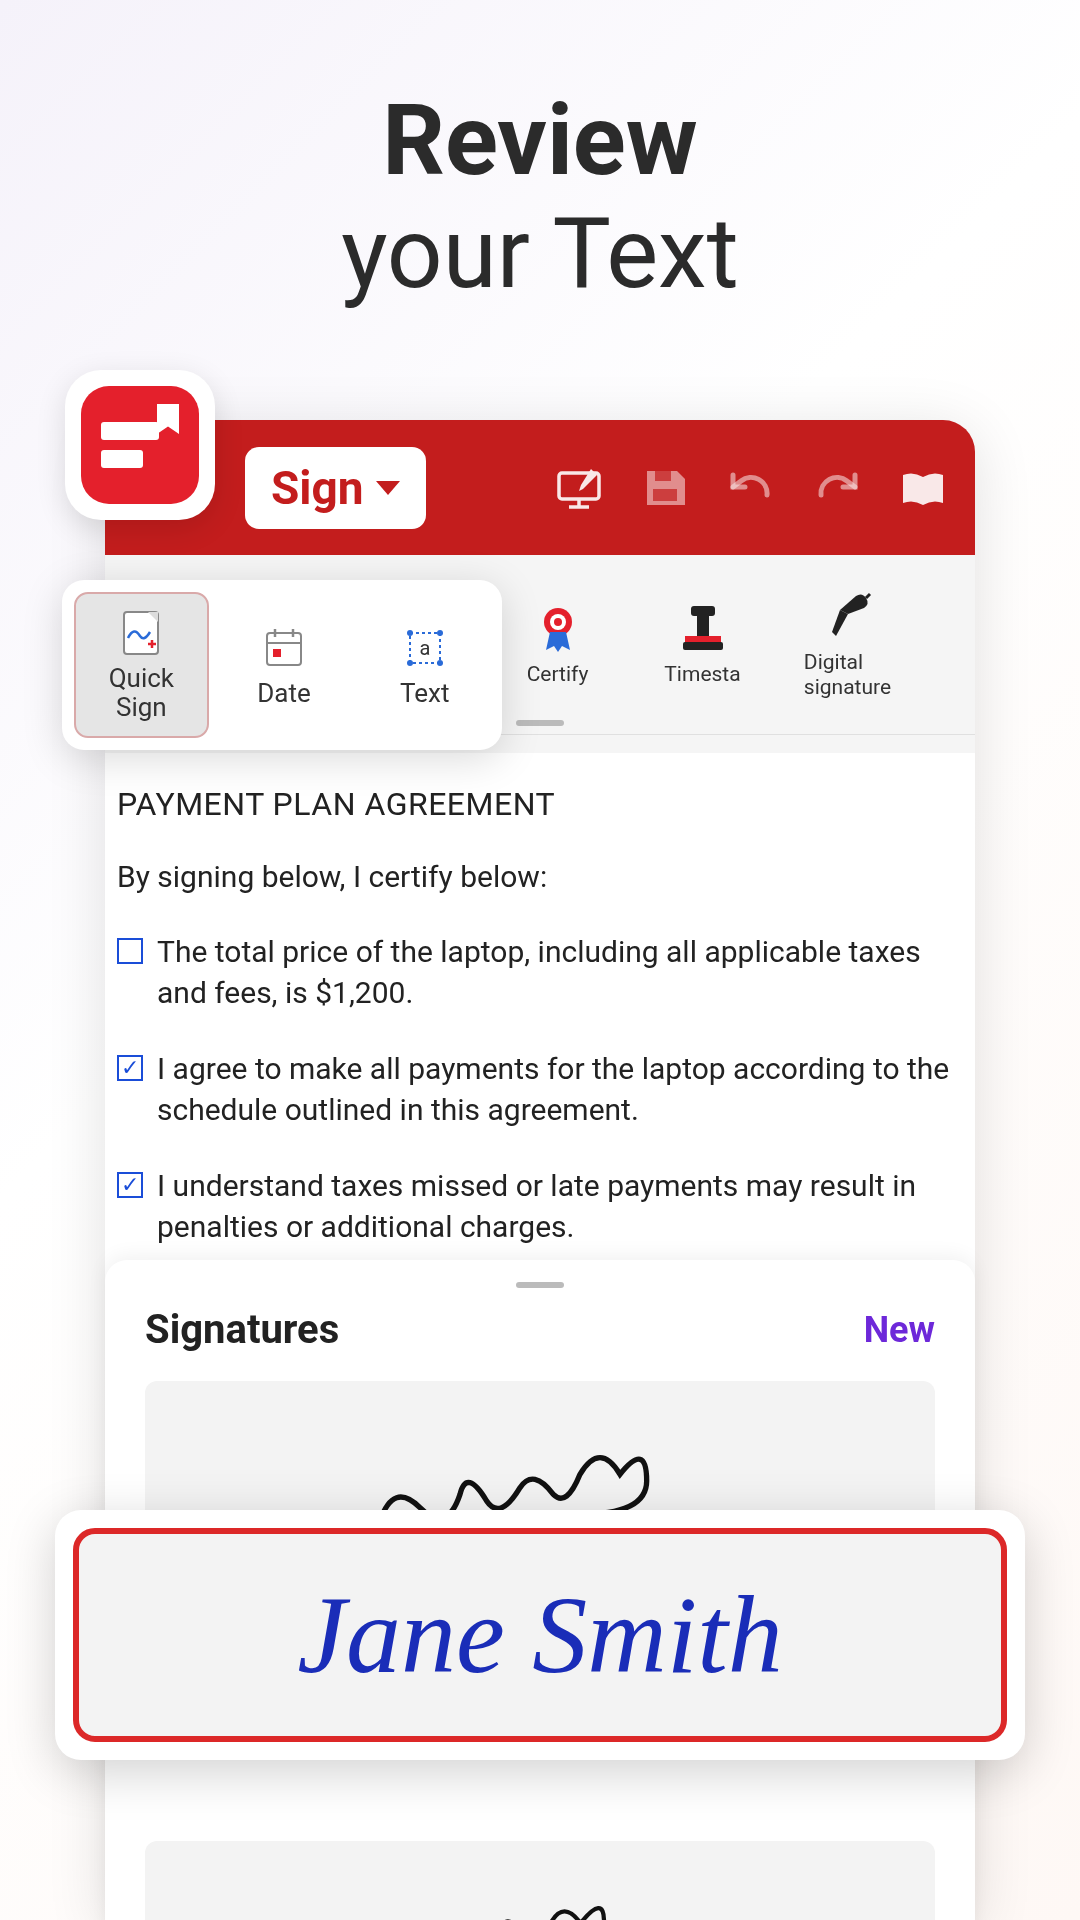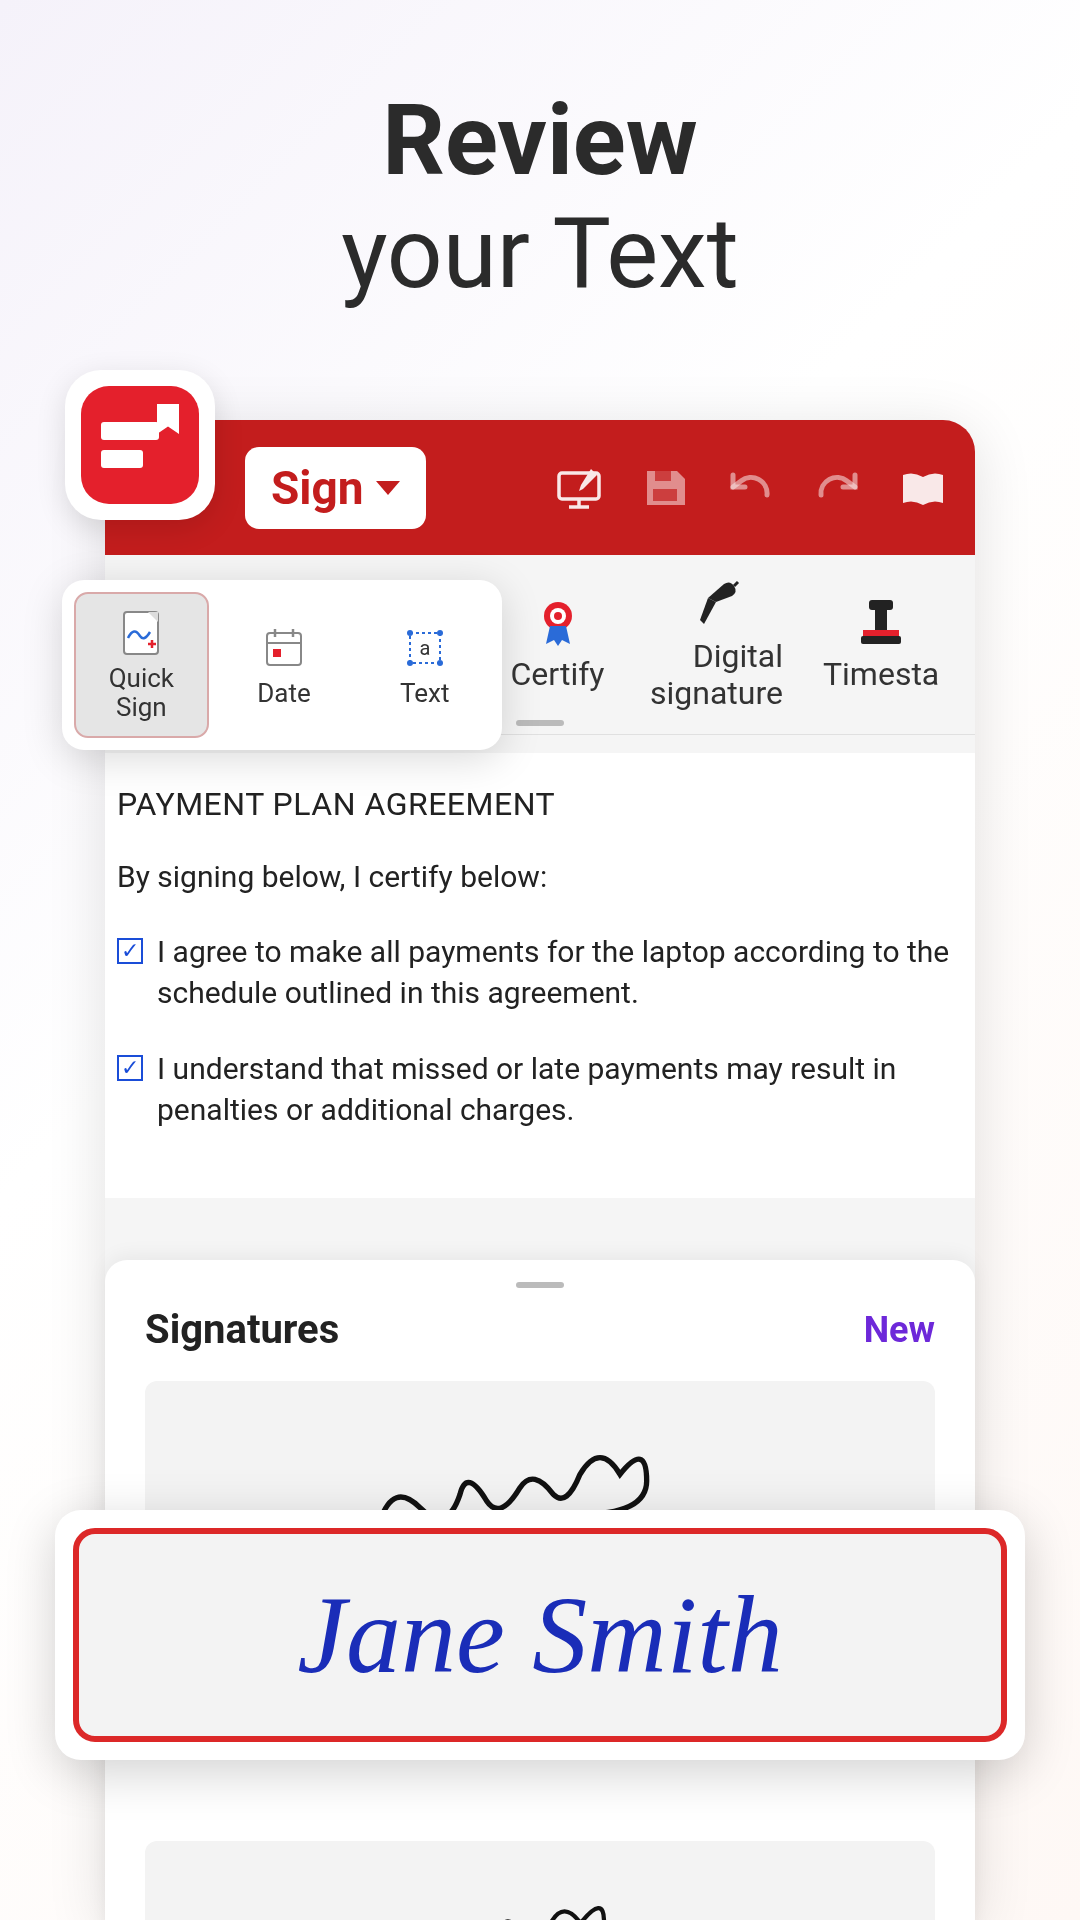--- a/index.html
+++ b/index.html
@@ -139,23 +139,23 @@
 }
 .ribbon-item {
   display: flex;
   flex-direction: column;
   align-items: center;
   gap: 8px;
   min-width: 105px;
 }
 .ribbon-item .ri-icon { width: 52px; height: 52px; }
 .ribbon-item .ri-label {
-  font-size: 32px;
+  font-size: 21px;
   color: #333;
-  text-align: right;
+  text-align: left;
   line-height: 1.15;
 }
 .ribbon-handle {
   position: absolute;
   bottom: 8px;
   left: 50%;
   transform: translateX(-50%);
   width: 48px; height: 6px;
   background: #bbb;
   border-radius: 3px;
@@ -374,51 +374,55 @@
             <circle cx="26" cy="20" r="8" fill="#fff"></circle>
             <circle cx="26" cy="20" r="4" fill="#e4202c"></circle>
             <path d="M18 30 L14 48 L22 44 L26 50 L30 44 L38 48 L34 30" fill="#2a6bd8"></path>
           </svg>
       </div>
       <div class="ri-label">Certify</div>
     </div>
     <div class="ribbon-item">
       <div class="ri-icon">
         <svg viewBox="0 0 52 52">
-            <path d="M10 42 L18 20 L26 24 L14 46 Z" fill="#222"></path>
-            <path d="M18 20 L34 6 Q40 2 44 8 Q48 14 42 18 L26 24 Z" fill="#222"></path>
-            <path d="M44 8 L48 4" stroke="#222" stroke-width="3"></path>
-          </svg>
-      </div>
-      <div class="ri-label">Digital<br>signature</div>
-    </div>
-    <div class="ribbon-item">
-      <div class="ri-icon">
-        <svg viewBox="0 0 52 52">
             <rect x="14" y="4" width="24" height="10" rx="3" fill="#222"></rect>
             <rect x="20" y="14" width="12" height="20" fill="#222"></rect>
             <rect x="8" y="34" width="36" height="6" fill="#e4202c"></rect>
             <rect x="6" y="40" width="40" height="8" rx="2" fill="#222"></rect>
           </svg>
       </div>
       <div class="ri-label">Timesta</div>
     </div>
+    <div class="ribbon-item">
+      <div class="ri-icon">
+        <svg viewBox="0 0 52 52">
+            <path d="M10 42 L18 20 L26 24 L14 46 Z" fill="#222"></path>
+            <path d="M18 20 L34 6 Q40 2 44 8 Q48 14 42 18 L26 24 Z" fill="#222"></path>
+            <path d="M44 8 L48 4" stroke="#222" stroke-width="3"></path>
+          </svg>
+      </div>
+      <div class="ri-label">Digital<br>signature</div>
+    </div>
     <div class="ribbon-handle"></div>
   </div>
 
   <div class="document">
     <div class="doc-title">PAYMENT PLAN AGREEMENT</div>
     <div class="doc-intro">By signing below, I certify below:</div>
     <div class="doc-item">
+      <div class="checkbox"></div>
+      <div>The total price of the laptop, including all applicable taxes and fees, is $1,200.</div>
+    </div>
+    <div class="doc-item">
       <div class="checkbox checked"></div>
       <div>I agree to make all payments for the laptop according to the schedule outlined in this agreement.</div>
     </div>
     <div class="doc-item">
       <div class="checkbox checked"></div>
-      <div>I understand that missed or late payments may result in penalties or additional charges.</div>
+      <div>I understand taxes missed or late payments may result in penalties or additional charges.</div>
     </div>
   </div>
 
 </div>
 
 <div class="app-icon-badge">
   <div class="app-icon-inner">
     <div class="bar1"></div>
     <div class="bar2"></div>
     <div class="bookmark"></div>

